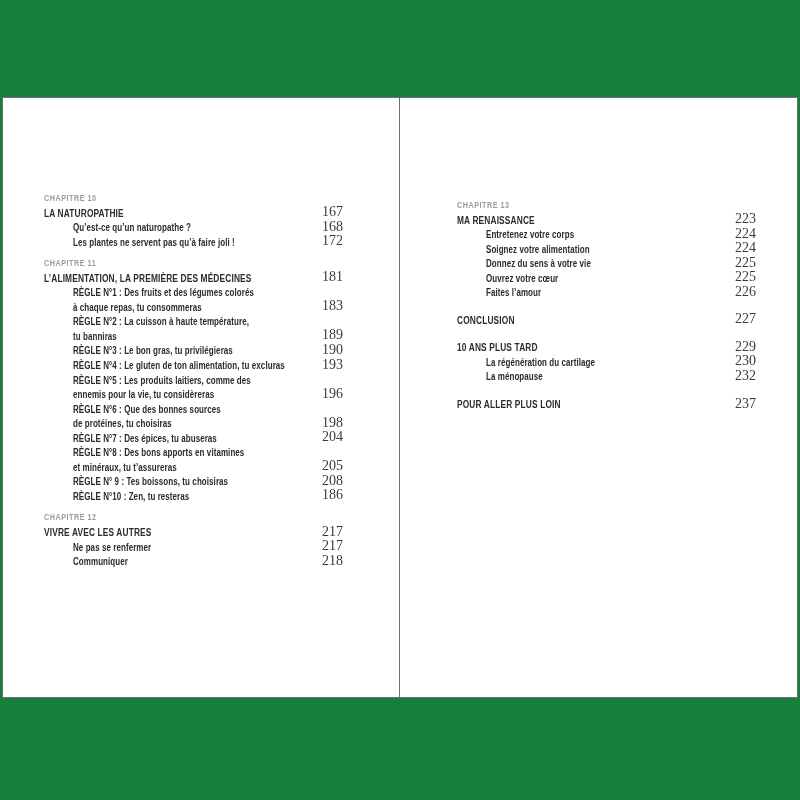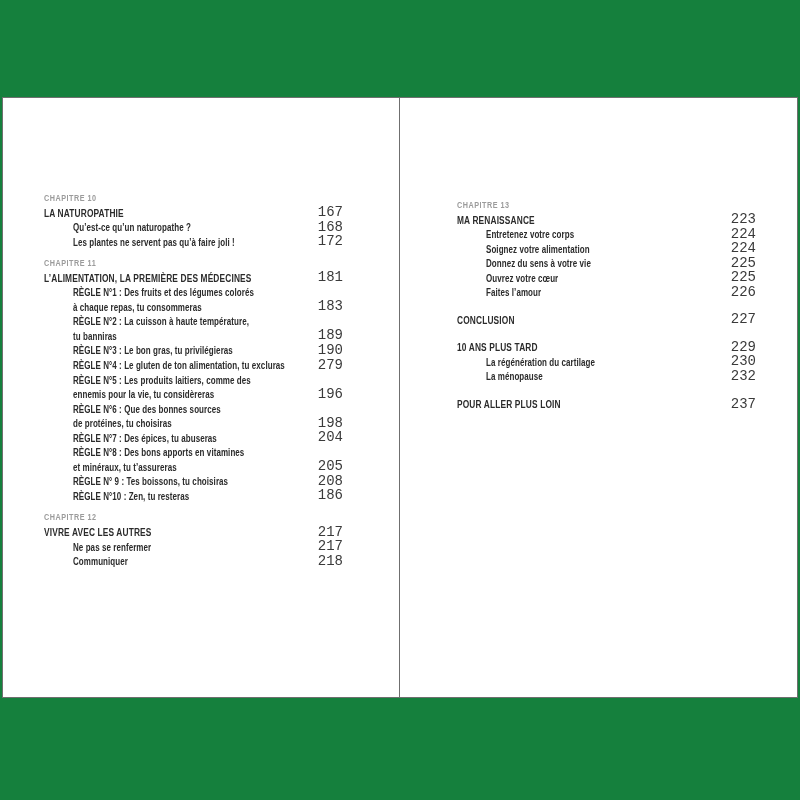--- a/index.html
+++ b/index.html
@@ -69,21 +69,21 @@
     font-size: 10.8px;
     font-weight: 700;
     letter-spacing: 0.1px;
     color: #2b2b2b;
     transform: scaleX(0.74);
   }
   .num {
     position: absolute;
     right: 0;
     top: -0.5px;
-    font-family: Liberation Mono, monospace;
+    font-family: Liberation Serif, serif;
     font-size: 14px;
     font-weight: 400;
     color: #3a3a3a;
     line-height: 14.55px;
   }
   .gap-small { height: 7px; }
   .gap-large { height: 13px; }
 </style>
 </head>
 <body>
@@ -127,21 +127,21 @@
         <div class="row item">
           <span class="lbl" style="color: rgb(43, 43, 43);">tu banniras</span>
           <span class="num" style="color: rgb(58, 58, 58);">189</span>
         </div>
         <div class="row item">
           <span class="lbl" style="color: rgb(43, 43, 43);">RÈGLE N°3 : Le bon gras, tu privilégieras</span>
           <span class="num" style="color: rgb(58, 58, 58);">190</span>
         </div>
         <div class="row item">
           <span class="lbl" style="color: rgb(43, 43, 43);">RÈGLE N°4 : Le gluten de ton alimentation, tu excluras</span>
-          <span class="num" style="color: rgb(58, 58, 58);">279</span>
+          <span class="num" style="color: rgb(58, 58, 58);">193</span>
         </div>
         <div class="row item">
           <span class="lbl" style="color: rgb(43, 43, 43);">RÈGLE N°5 : Les produits laitiers, comme des</span>
         </div>
         <div class="row item">
           <span class="lbl" style="color: rgb(43, 43, 43);">ennemis pour la vie, tu considèreras</span>
           <span class="num" style="color: rgb(58, 58, 58);">196</span>
         </div>
         <div class="row item">
           <span class="lbl" style="color: rgb(43, 43, 43);">RÈGLE N°6 : Que des bonnes sources</span>

